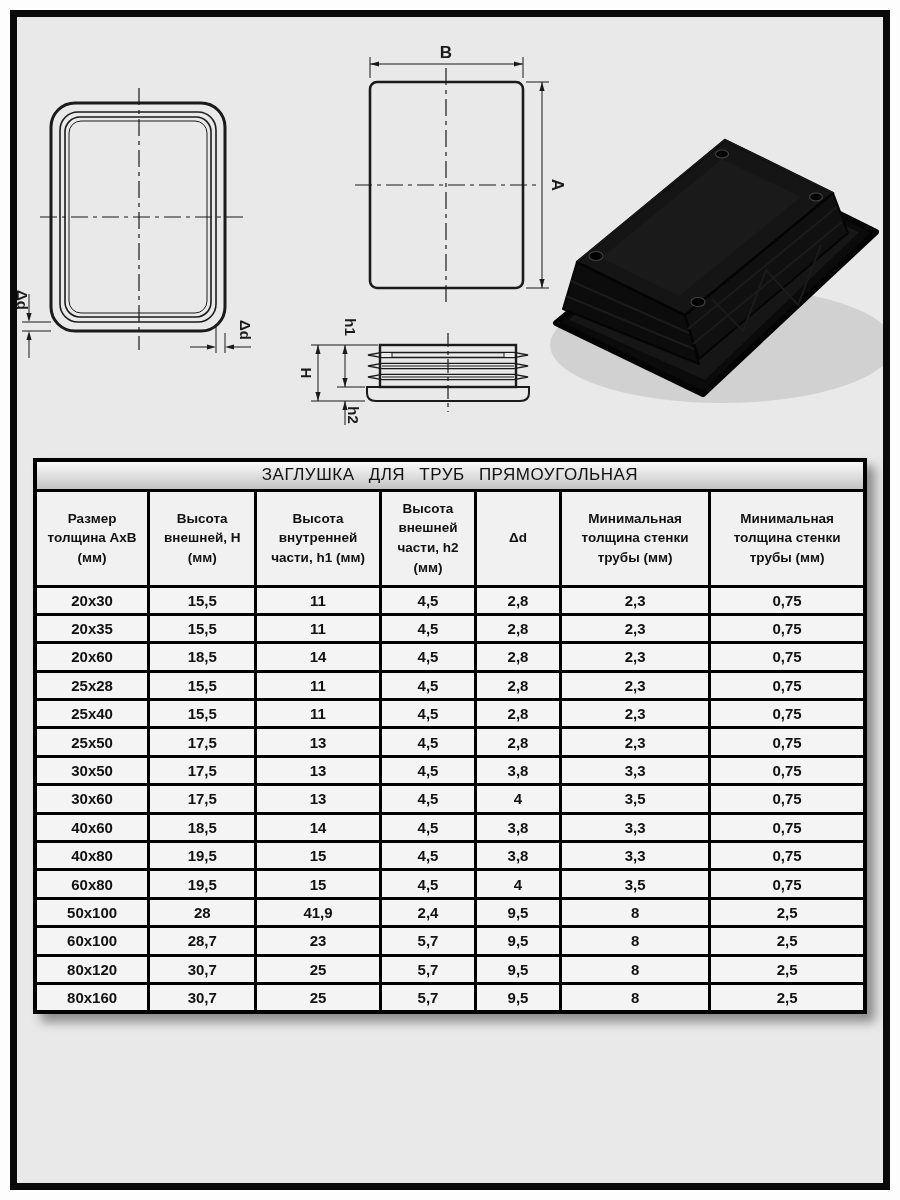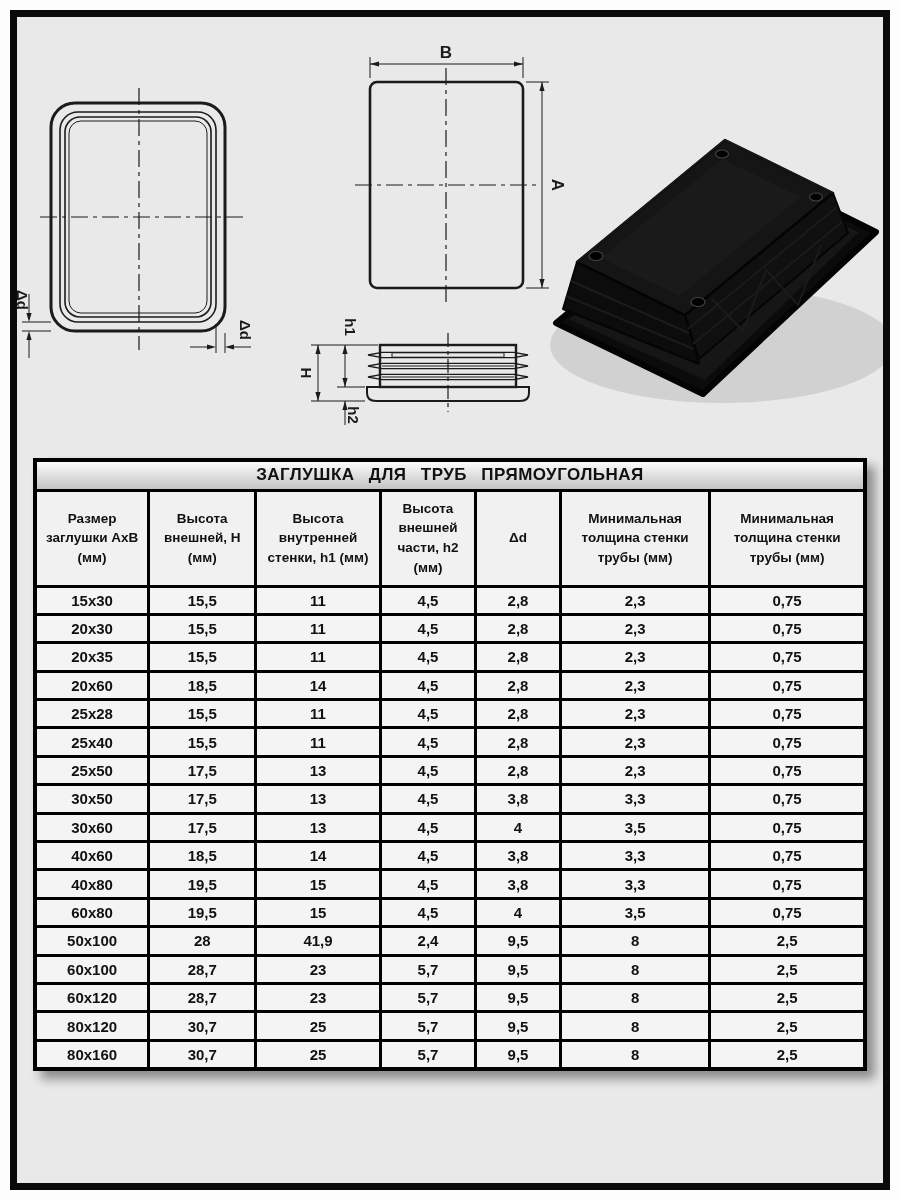--- a/index.html
+++ b/index.html
@@ -12,21 +12,21 @@
   .drawings line, .drawings rect, .drawings path, .drawings polyline { stroke:#1b1b1b; fill:none; }
   .dimtxt { font-family:"Liberation Sans",sans-serif; font-size:15px; font-weight:600; fill:#1b1b1b; }
   .biglbl { font-family:"Liberation Sans",sans-serif; font-size:17px; font-weight:600; fill:#1b1b1b; }
   .arrow { fill:#1b1b1b; stroke:none; }
 
   
   table.spec { position:absolute; left:16px; top:441px; width:834px; table-layout:fixed;
     border-collapse:collapse; background:#f3f3f3; border:4px solid #000;
     box-shadow:8px 8px 10px rgba(0,0,0,0.40); }
   table.spec th, table.spec td { border:3px solid #000; text-align:center; vertical-align:middle; color:#111; }
-  th.title-cell { height:30px; font-size:17px; font-weight:bold; letter-spacing:0.5px; word-spacing:9px;
+  th.title-cell { height:30px; font-size:17px; font-weight:normal; letter-spacing:0.5px; word-spacing:9px;
     background:linear-gradient(180deg,#fbfbfb 0%,#e2e2e2 45%,#c3c3c3 100%);margin-top:40px; }
   tr.colhead th { height:96px; font-size:13.5px; font-weight:bold; line-height:1.45; padding:2px 3px; background:#f1f1f1; }
   tbody td { height:28.4px; font-size:15px; font-weight:bold; background:#f4f4f4; }
   col.c1{width:13.7%} col.c2{width:12.9%} col.c3{width:15%} col.c4{width:11.5%} col.c5{width:10.2%} col.c6{width:18%} col.c7{width:18.7%}
 </style>
 </head>
 <body>
 
 <div class="page">
   <div class="frame">
@@ -149,39 +149,30 @@
           <col class="c4">
           <col class="c5">
           <col class="c6">
           <col class="c7">
       </colgroup>
       <thead>
         <tr>
           <th class="title-cell" colspan="7">ЗАГЛУШКА ДЛЯ ТРУБ ПРЯМОУГОЛЬНАЯ</th>
         </tr>
         <tr class="colhead">
-            <th>Размер заглушки АхВ (мм)</th>
+            <th>Размер толщина АхВ (мм)</th>
             <th>Высота внешней, Н (мм)</th>
-            <th>Высота внутренней стенки, h1 (мм)</th>
+            <th>Высота внутренней части, h1 (мм)</th>
             <th>Высота внешней части, h2 (мм)</th>
             <th>Δd</th>
             <th>Минимальная толщина стенки трубы (мм)</th>
             <th>Минимальная толщина стенки трубы (мм)</th>
           </tr>
       </thead>
       <tbody>
-          <tr>
-            <td>15х30</td>
-            <td>15,5</td>
-            <td>11</td>
-            <td>4,5</td>
-            <td>2,8</td>
-            <td>2,3</td>
-            <td>0,75</td>
-          </tr>
           <tr>
             <td>20х30</td>
             <td>15,5</td>
             <td>11</td>
             <td>4,5</td>
             <td>2,8</td>
             <td>2,3</td>
             <td>0,75</td>
           </tr>
           <tr>
@@ -286,29 +277,20 @@
           <tr>
             <td>60х100</td>
             <td>28,7</td>
             <td>23</td>
             <td>5,7</td>
             <td>9,5</td>
             <td>8</td>
             <td>2,5</td>
           </tr>
           <tr>
-            <td>60х120</td>
-            <td>28,7</td>
-            <td>23</td>
-            <td>5,7</td>
-            <td>9,5</td>
-            <td>8</td>
-            <td>2,5</td>
-          </tr>
-          <tr>
             <td>80х120</td>
             <td>30,7</td>
             <td>25</td>
             <td>5,7</td>
             <td>9,5</td>
             <td>8</td>
             <td>2,5</td>
           </tr>
           <tr>
             <td>80х160</td>

